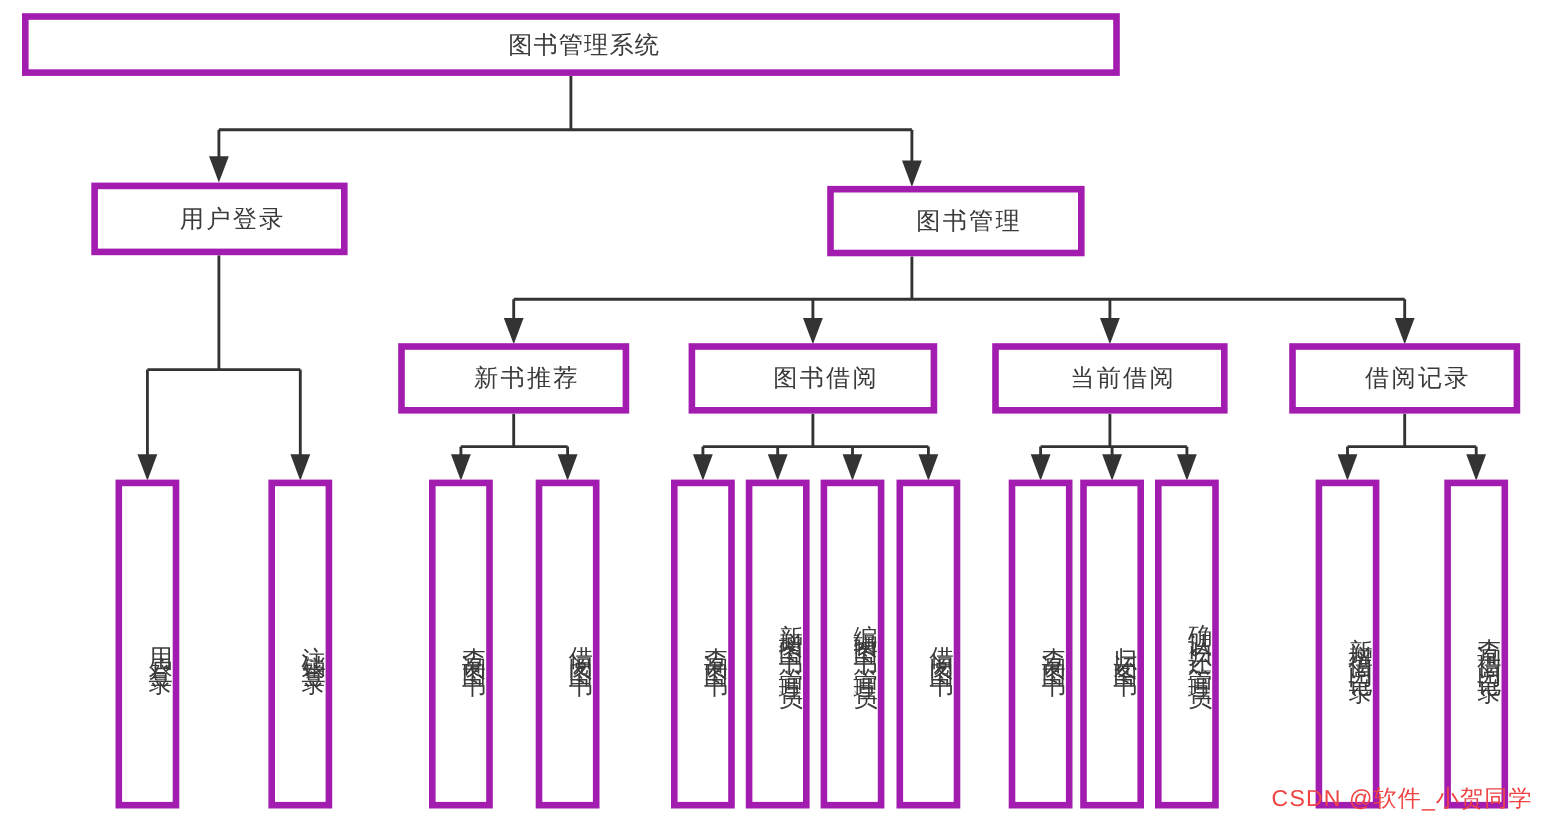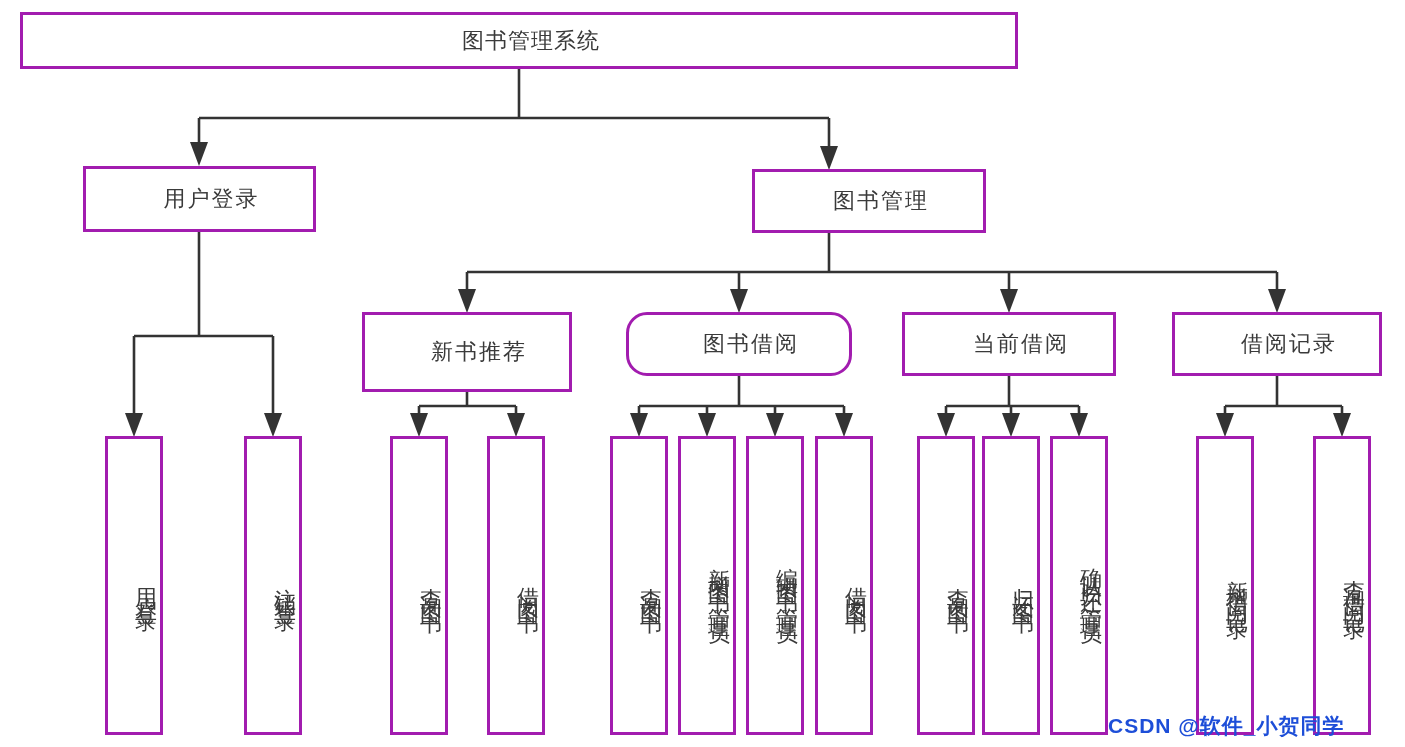--- a/index.html
+++ b/index.html
@@ -16,21 +16,21 @@
     overflow: hidden;
   }
   #wires {
     position: absolute;
     left: 0; top: 0;
     z-index: 0;
   }
   .node {
     position: absolute;
     box-sizing: border-box;
-    border: 3px solid #a21caf;
+    border: 6px solid #a21caf;
     background: #ffffff;
     display: flex;
     align-items: center;
     justify-content: center;
     z-index: 1;
     color: #3a3a3a;
     padding-left: 24px;
   }
   .hnode span {
     font-size: 22px;
@@ -43,28 +43,27 @@
     font-size: 22px;
     letter-spacing: 8px;
     line-height: 1;
   }
   .root-node span {
     font-size: 22px;
     letter-spacing: 1px;
   }
   #watermark {
     position: absolute;
-    left: 1108px;
+    left: 1156px;
     top: 712px;
     z-index: 3;
     font-size: 21px;
-    color: #1d4ed8;
+    color: #ef4444;
     letter-spacing: 1px;
     white-space: nowrap;
-    font-weight: bold;
   }
 </style>
 </head>
 <body>
 
 <div id="canvas">
 
   <svg id="wires" width="1405" height="747" viewBox="0 0 1405 747">
     <g stroke="#333333" stroke-width="2.6" fill="none">
 
@@ -136,24 +135,24 @@
     <span>图书管理系统</span>
   </div>
 
   <div class="node hnode" style="left:83px; top:166px; width:233px; height:66px;">
     <span>用户登录</span>
   </div>
   <div class="node hnode" style="left:712px; top:169px; width:234px; height:64px;margin-left:40px;">
     <span>图书管理</span>
   </div>
 
-  <div class="node hnode" style="left:362px; top:312px; width:210px; height:80px;justify-content:center;">
+  <div class="node hnode" style="left:362px; top:312px; width:210px; height:64px;justify-content:center;">
     <span>新书推荐</span>
   </div>
-  <div class="node hnode" style="left:626px; top:312px; width:226px; height:64px;border-radius:21px;">
+  <div class="node hnode" style="left:626px; top:312px; width:226px; height:64px;">
     <span>图书借阅</span>
   </div>
   <div class="node hnode" style="left:902px; top:312px; width:214px; height:64px;align-items:center;">
     <span>当前借阅</span>
   </div>
   <div class="node hnode" style="left:1172px; top:312px; width:210px; height:64px;">
     <span>借阅记录</span>
   </div>
 
   <div class="node vnode" style="left:105px; top:436px; width:58px; height:299px;">

